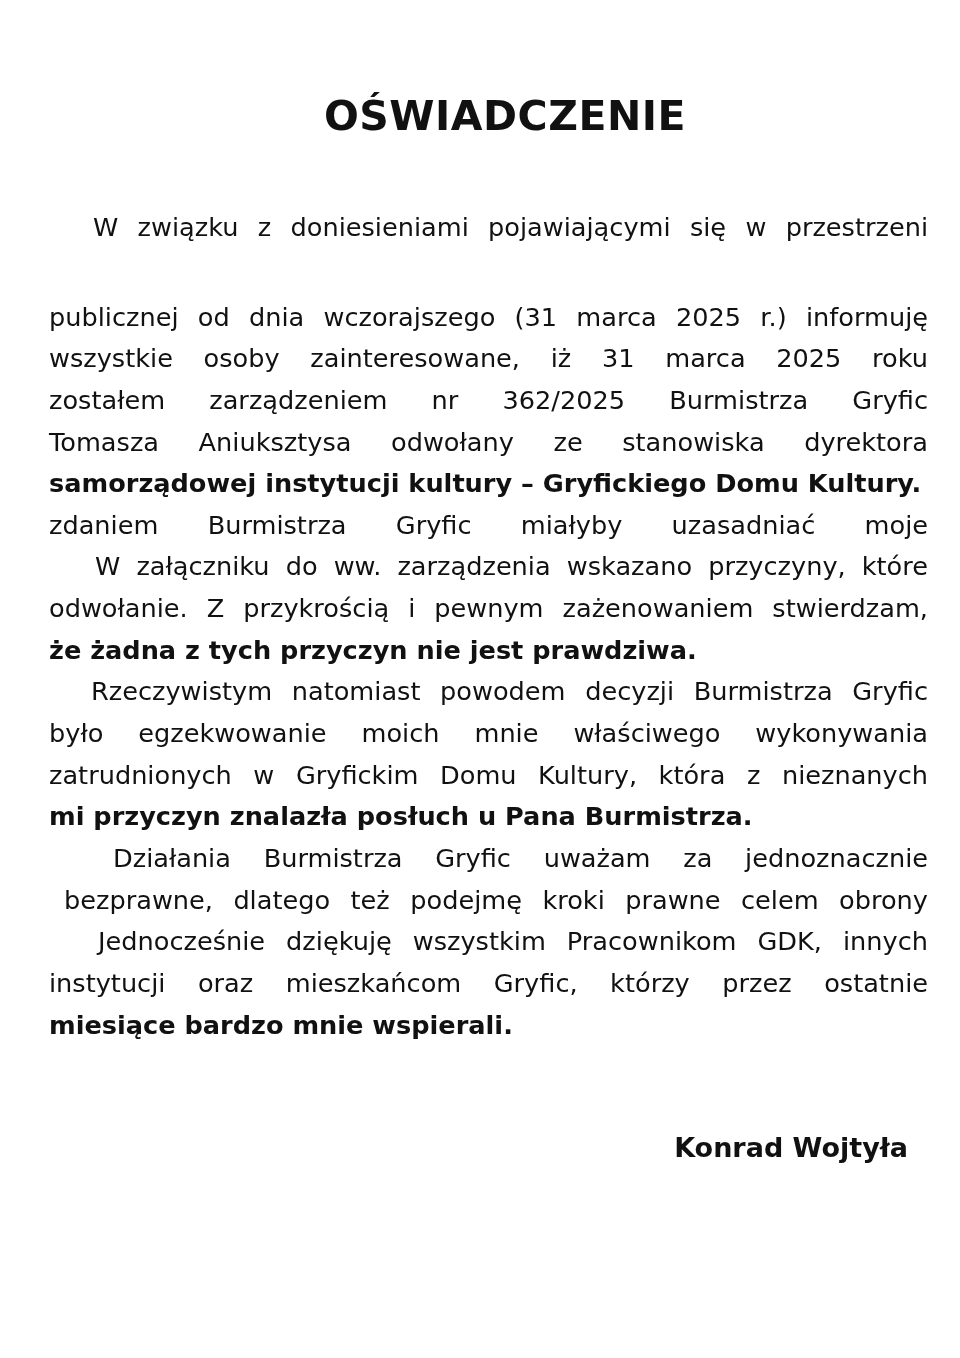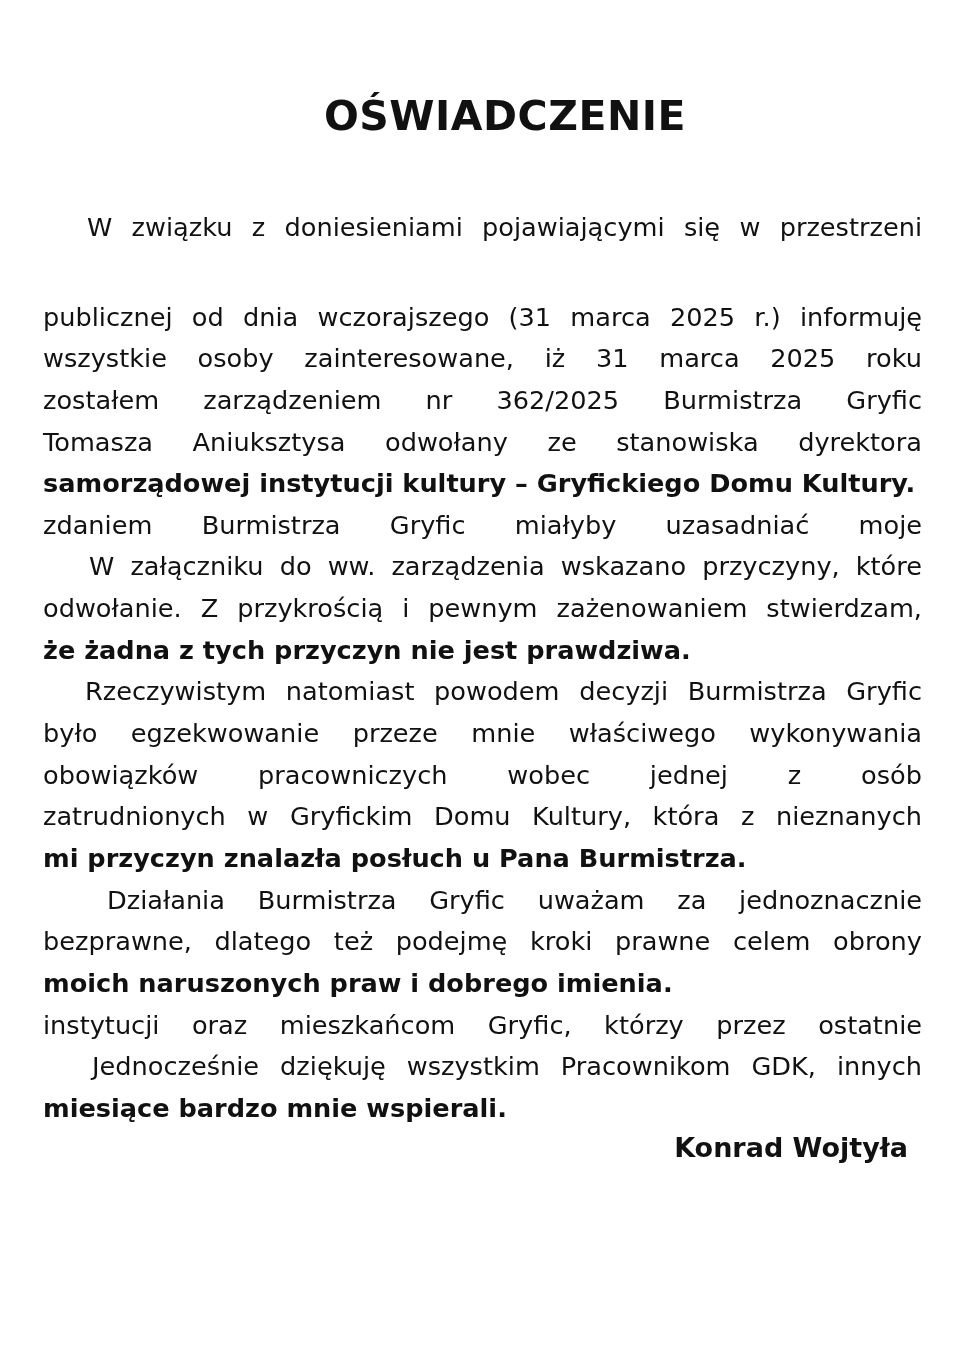--- a/index.html
+++ b/index.html
@@ -1,18 +1,18 @@
 <!DOCTYPE html>
 <html><head>
 <meta charset="utf-8">
 <style>
   html, body { margin: 0; padding: 0; background: #ffffff; }
   body { width: 960px; height: 1358px; position: relative; overflow: hidden; color: #111111; font-family: "DejaVu Sans", sans-serif; }
   .title { position: absolute; top: 88px; left: 0; width: 1010px; text-align: center; font-weight: bold; font-size: 41px; letter-spacing: 0.5px; line-height: 56px; }
-  .body { position: absolute; left: 43px; top: 207px; width: 879px; }
+  .body { position: absolute; left: 49px; top: 207px; width: 879px; }
   .line { height: 41.65px; line-height: 41.65px; font-size: 25.6px; white-space: nowrap; overflow: visible; }
   .line.j { text-align: justify; text-align-last: justify; white-space: normal; }
   .line.l { text-align: left; font-weight: bold; }
   .sig { position: absolute; top: 1128px; right: 52px; font-weight: bold; font-size: 27px; line-height: 40px; }
 </style>
 </head>
 <body>
 
 <h1 class="title" style="margin:0;">OŚWIADCZENIE</h1>
 
@@ -21,25 +21,23 @@
   <div class="line j" style="box-sizing: border-box; margin-top: 48px;">publicznej od dnia wczorajszego (31 marca 2025 r.) informuję</div>
   <div class="line j" style="box-sizing: border-box;">wszystkie osoby zainteresowane, iż 31 marca 2025 roku</div>
   <div class="line j" style="box-sizing: border-box;">zostałem zarządzeniem nr 362/2025 Burmistrza Gryfic</div>
   <div class="line j" style="box-sizing: border-box;">Tomasza Aniuksztysa odwołany ze stanowiska dyrektora</div>
   <div class="line l" style="box-sizing: border-box;">samorządowej instytucji kultury – Gryfickiego Domu Kultury.</div>
   <div class="line j" style="box-sizing: border-box;">zdaniem Burmistrza Gryfic miałyby uzasadniać moje</div>
   <div class="line j" style="padding-left: 46px; box-sizing: border-box;">W załączniku do ww. zarządzenia wskazano przyczyny, które</div>
   <div class="line j" style="box-sizing: border-box;">odwołanie. Z przykrością i pewnym zażenowaniem stwierdzam,</div>
   <div class="line l" style="box-sizing: border-box;">że żadna z tych przyczyn nie jest prawdziwa.</div>
   <div class="line j" style="padding-left: 42px; box-sizing: border-box;">Rzeczywistym natomiast powodem decyzji Burmistrza Gryfic</div>
-  <div class="line j" style="box-sizing: border-box;">było egzekwowanie przeze mnie właściwego wykonywania</div>
-  <div class="line j" style="box-sizing: border-box;">obowiązków pracowniczych wobec jednej z osób</div>
+  <div class="line j" style="box-sizing: border-box;">było egzekwowanie moich mnie właściwego wykonywania</div>
   <div class="line j" style="box-sizing: border-box;">zatrudnionych w Gryfickim Domu Kultury, która z nieznanych</div>
   <div class="line l" style="box-sizing: border-box;">mi przyczyn znalazła posłuch u Pana Burmistrza.</div>
   <div class="line j" style="padding-left: 64px; box-sizing: border-box;">Działania Burmistrza Gryfic uważam za jednoznacznie</div>
-  <div class="line j" style="box-sizing: border-box;">bezprawne, dlatego też podejmę kroki prawne celem obrony</div>
-  <div class="line l" style="box-sizing: border-box;">moich naruszonych praw i dobrego imienia.</div>
+  <div class="line j" style="box-sizing: border-box; margin-left: 15px;">bezprawne, dlatego też podejmę kroki prawne celem obrony</div>
+  <div class="line j" style="padding-left: 49px; box-sizing: border-box;">Jednocześnie dziękuję wszystkim Pracownikom GDK, innych</div>
   <div class="line j" style="box-sizing: border-box;">instytucji oraz mieszkańcom Gryfic, którzy przez ostatnie</div>
-  <div class="line j" style="padding-left: 49px; box-sizing: border-box;">Jednocześnie dziękuję wszystkim Pracownikom GDK, innych</div>
   <div class="line l" style="box-sizing: border-box;">miesiące bardzo mnie wspierali.</div>
 </div>
 
 <div class="sig">Konrad Wojtyła</div>
 
 </body></html>

